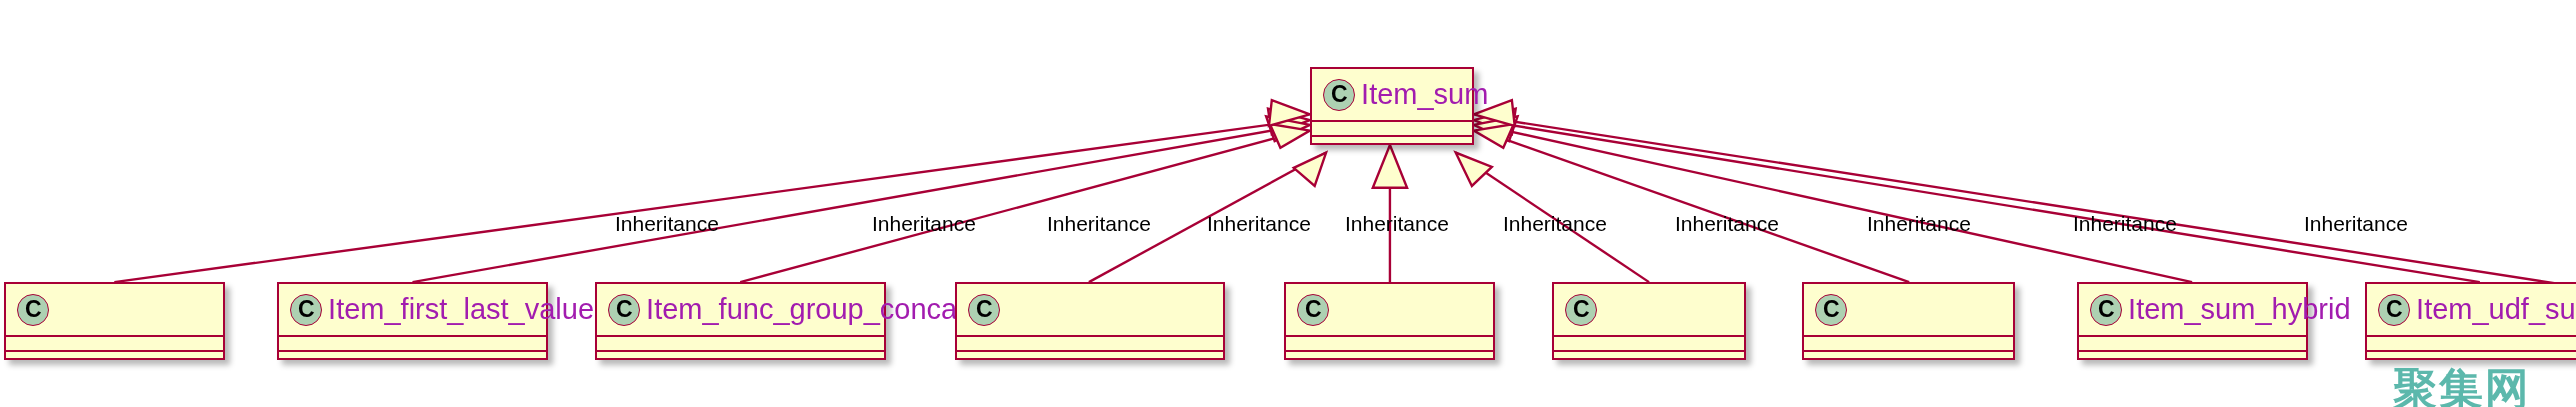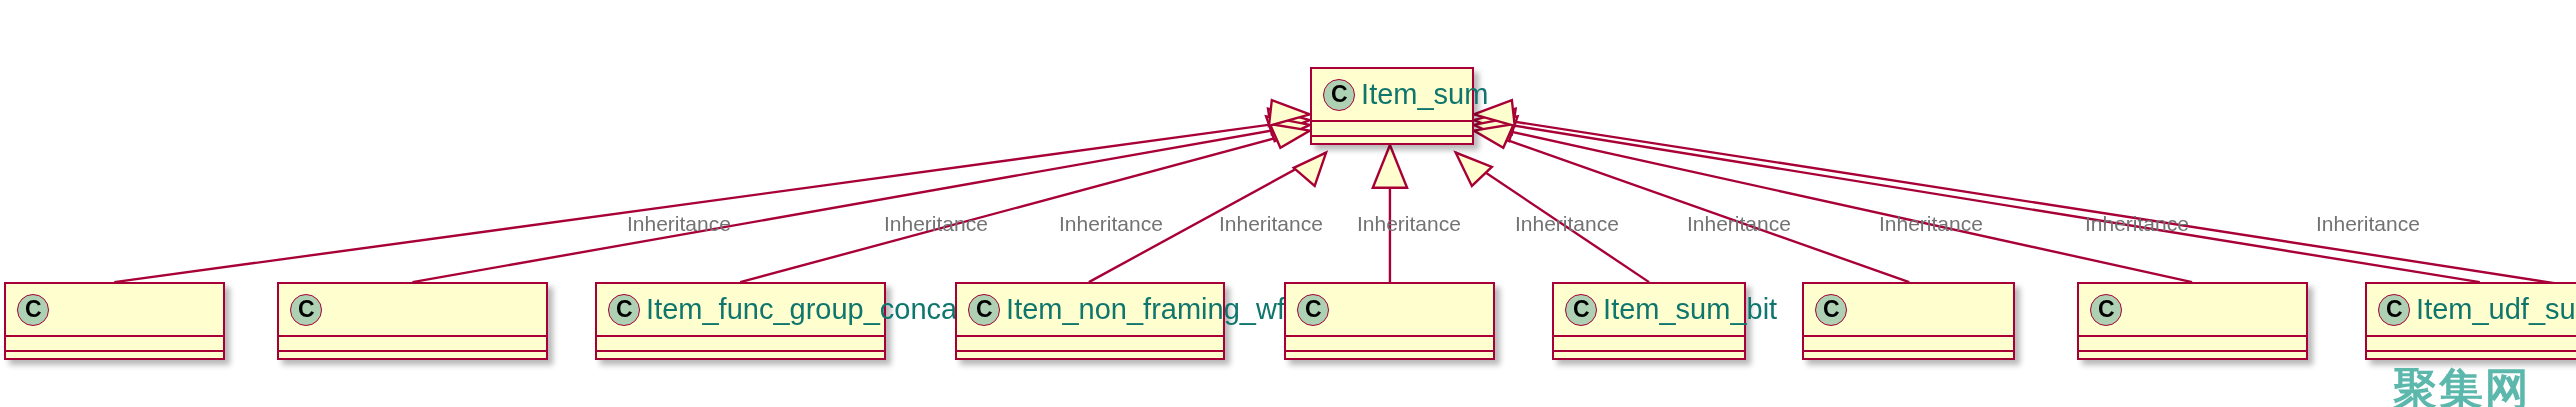--- a/index.html
+++ b/index.html
@@ -57,35 +57,34 @@
     justify-content: center;
     font-size: 23px;
     font-weight: bold;
     color: #000000;
     line-height: 1;
     margin-right: 5.7px;
     box-sizing: border-box;
   }
   .class-title {
     font-size: 29px;
-    color: #0f766e;
+    color: #a21caf;
     line-height: 1;
   }
   .uml-compartment {
     flex: 1 1 auto;
     border-top: 2.9px solid #A80036;
     min-height: 13.3px;
   }
   .edge-label {
     position: absolute;
     font-size: 21px;
-    color: #737373;
+    color: #000000;
     white-space: nowrap;
     line-height: 1;
-    margin-left: 12px;
   }
   .watermark {
     position: absolute;
     font-family: "DejaVu Sans", sans-serif;
     font-size: 44px;
     font-weight: bold;
     color: #4FB3A5;
     opacity: 0.92;
     letter-spacing: 1.9px;
     white-space: nowrap;
@@ -146,65 +145,65 @@
       <div class="uml-class" style="left: 3.8px; top: 282px; width: 221px; height: 78px;">
         <div class="uml-class-header">
           <span class="class-icon">C</span>
         </div>
         <div class="uml-compartment"></div>
         <div class="uml-compartment"></div>
       </div>
       <div class="uml-class" style="left: 277px; top: 282px; width: 271px; height: 78px;">
         <div class="uml-class-header">
           <span class="class-icon">C</span>
+          <span class="class-title">Item_first_last_value</span>
         </div>
         <div class="uml-compartment"></div>
         <div class="uml-compartment"></div>
       </div>
       <div class="uml-class" style="left: 595px; top: 282px; width: 291px; height: 78px;">
         <div class="uml-class-header">
           <span class="class-icon">C</span>
           <span class="class-title">Item_func_group_concat</span>
         </div>
         <div class="uml-compartment"></div>
         <div class="uml-compartment"></div>
       </div>
       <div class="uml-class" style="left: 955px; top: 282px; width: 270px; height: 78px;">
         <div class="uml-class-header">
           <span class="class-icon">C</span>
-          <span class="class-title">Item_non_framing_wf</span>
         </div>
         <div class="uml-compartment"></div>
         <div class="uml-compartment"></div>
       </div>
       <div class="uml-class" style="left: 1284px; top: 282px; width: 211px; height: 78px;">
         <div class="uml-class-header">
           <span class="class-icon">C</span>
         </div>
         <div class="uml-compartment"></div>
         <div class="uml-compartment"></div>
       </div>
       <div class="uml-class" style="left: 1552px; top: 282px; width: 194px; height: 78px;">
         <div class="uml-class-header">
           <span class="class-icon">C</span>
-          <span class="class-title">Item_sum_bit</span>
         </div>
         <div class="uml-compartment"></div>
         <div class="uml-compartment"></div>
       </div>
       <div class="uml-class" style="left: 1802px; top: 282px; width: 213px; height: 78px;">
         <div class="uml-class-header">
           <span class="class-icon">C</span>
         </div>
         <div class="uml-compartment"></div>
         <div class="uml-compartment"></div>
       </div>
       <div class="uml-class" style="left: 2077px; top: 282px; width: 231px; height: 78px;">
         <div class="uml-class-header">
           <span class="class-icon">C</span>
+          <span class="class-title">Item_sum_hybrid</span>
         </div>
         <div class="uml-compartment"></div>
         <div class="uml-compartment"></div>
       </div>
       <div class="uml-class" style="left: 2365px; top: 282px; width: 231px; height: 78px;">
         <div class="uml-class-header">
           <span class="class-icon">C</span>
           <span class="class-title">Item_udf_sum</span>
         </div>
         <div class="uml-compartment"></div>

